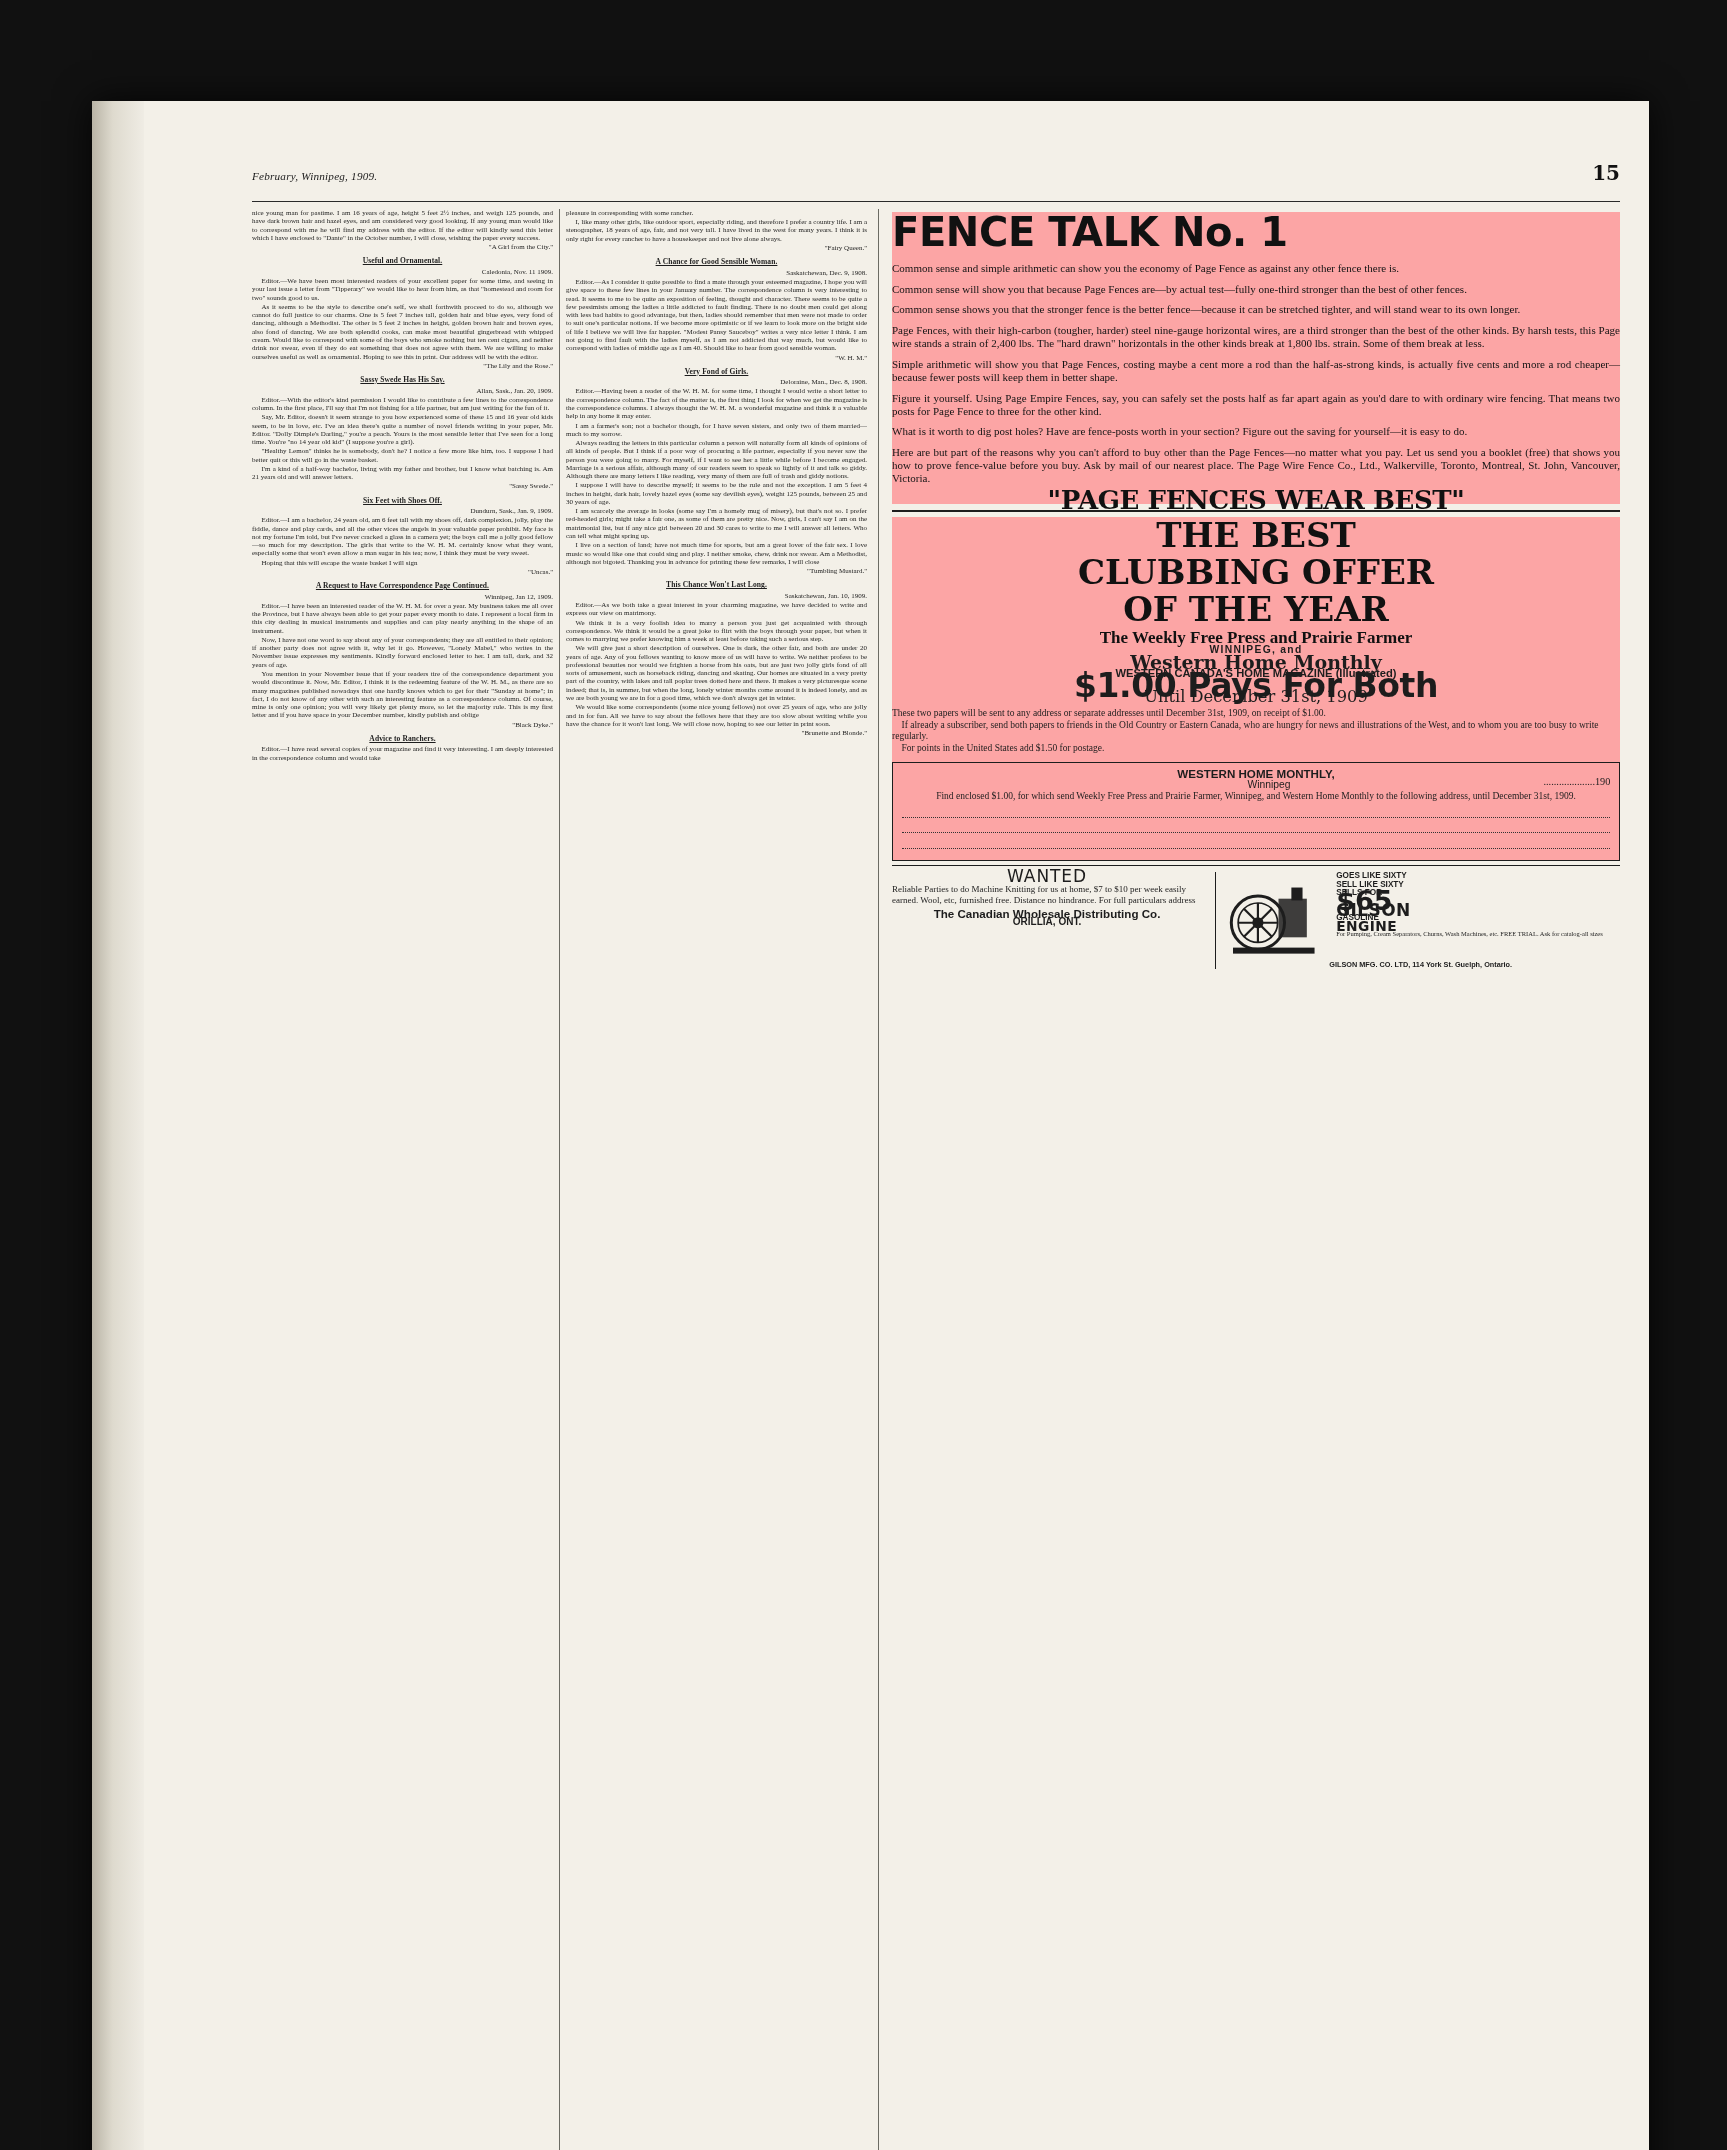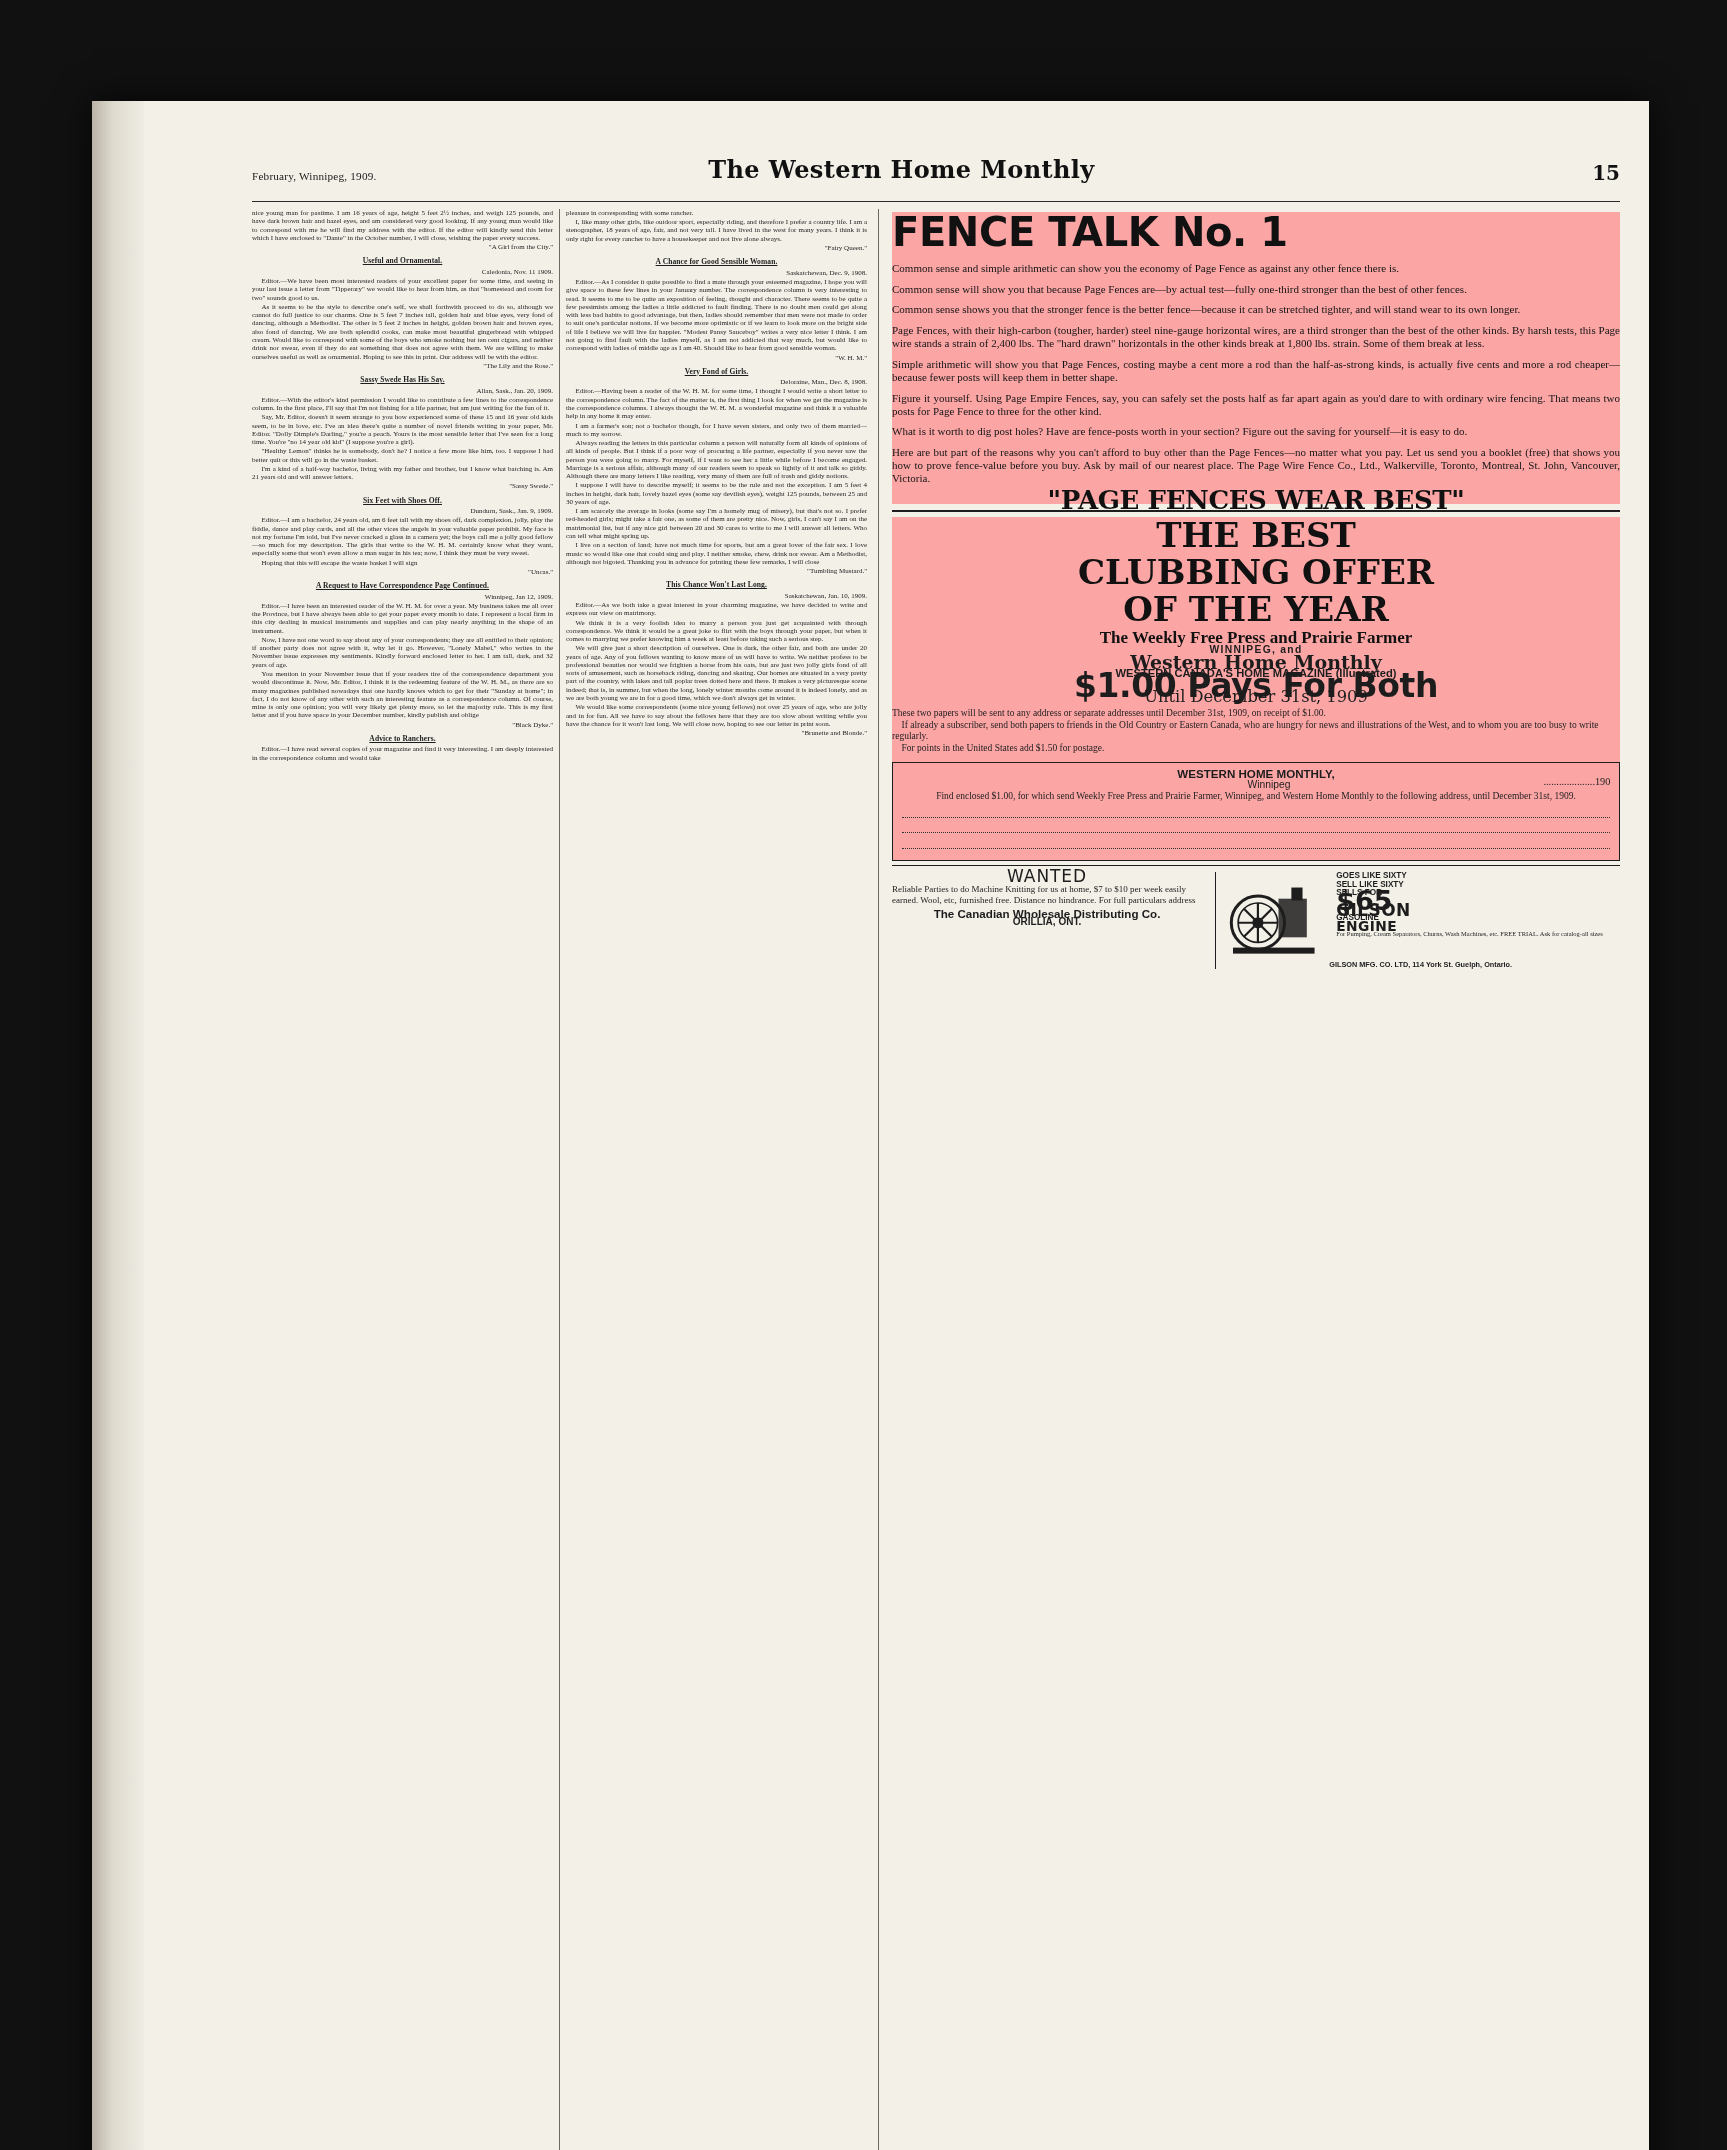--- a/index.html
+++ b/index.html
@@ -5,21 +5,21 @@
   html,body{margin:0;padding:0;background:#0a0a0a;}
   body{font-family:"Liberation Serif", serif;}
   .page-wrap{width:1727px;height:2443px;background:#111;position:relative;overflow:hidden;}
   .scan{position:absolute;left:92px;top:101px;width:1557px;height:2237px;background:#efece4;
         box-shadow:0 0 34px rgba(0,0,0,.8);}
   .scan:before{content:"";position:absolute;left:0;top:0;width:52px;height:100%;
         background:linear-gradient(90deg,#b9b4a6 0%,#dedace 40%,#efece4 100%);}
   .paper{position:absolute;left:52px;top:0;right:0;bottom:0;background:#f3f0e8;}
   .masthead{position:absolute;left:108px;top:52px;width:1368px;height:47px;}
   .mast-date{position:absolute;left:0;top:17px;font-size:11.2px;letter-spacing:0.2px;color:#1a1a1a;
-        font-family:"Liberation Serif",serif;}
+        font-family:"Liberation Serif",serif;font-style:italic;}
   .mast-title{position:absolute;left:327px;top:1.7px;width:645px;text-align:center;
         font-family:"DejaVu Serif", serif;font-weight:bold;font-size:24px;color:#111;letter-spacing:0.4px;}
   .mast-page{position:absolute;right:0;top:7.7px;font-family:"DejaVu Serif",serif;font-weight:bold;
         font-size:20px;color:#111;}
   .rule{position:absolute;left:108px;top:100px;width:1368px;height:1.3px;background:#2a2a2a;}
   .vrule{position:absolute;background:#6b6b63;width:0.9px;}
   .cols{position:absolute;left:108px;top:108px;width:1368px;height:2000px;}
   .col{position:absolute;top:0;font-size:7px;line-height:8.3px;color:#1d1d1d;text-align:justify;
        font-family:"Liberation Serif",serif;}
   .col.c1{left:0;width:301px;}
@@ -70,21 +70,20 @@
 </style>
 </head>
 <body>
 
 <div class="page-wrap">
   <div class="scan">
     <div class="paper">
 
       <div class="masthead">
         <div class="mast-date">February, Winnipeg, 1909.</div>
-        <div class="mast-title">The Western Home Monthly</div>
         <div class="mast-page">15</div>
       </div>
       <div class="rule"></div>
 
       <div class="vrule" style="left:415px;top:108px;height:1987px;"></div>
       <div class="vrule" style="left:734px;top:108px;height:1987px;"></div>
 
       <div class="cols">
 
         <div class="col c1">

